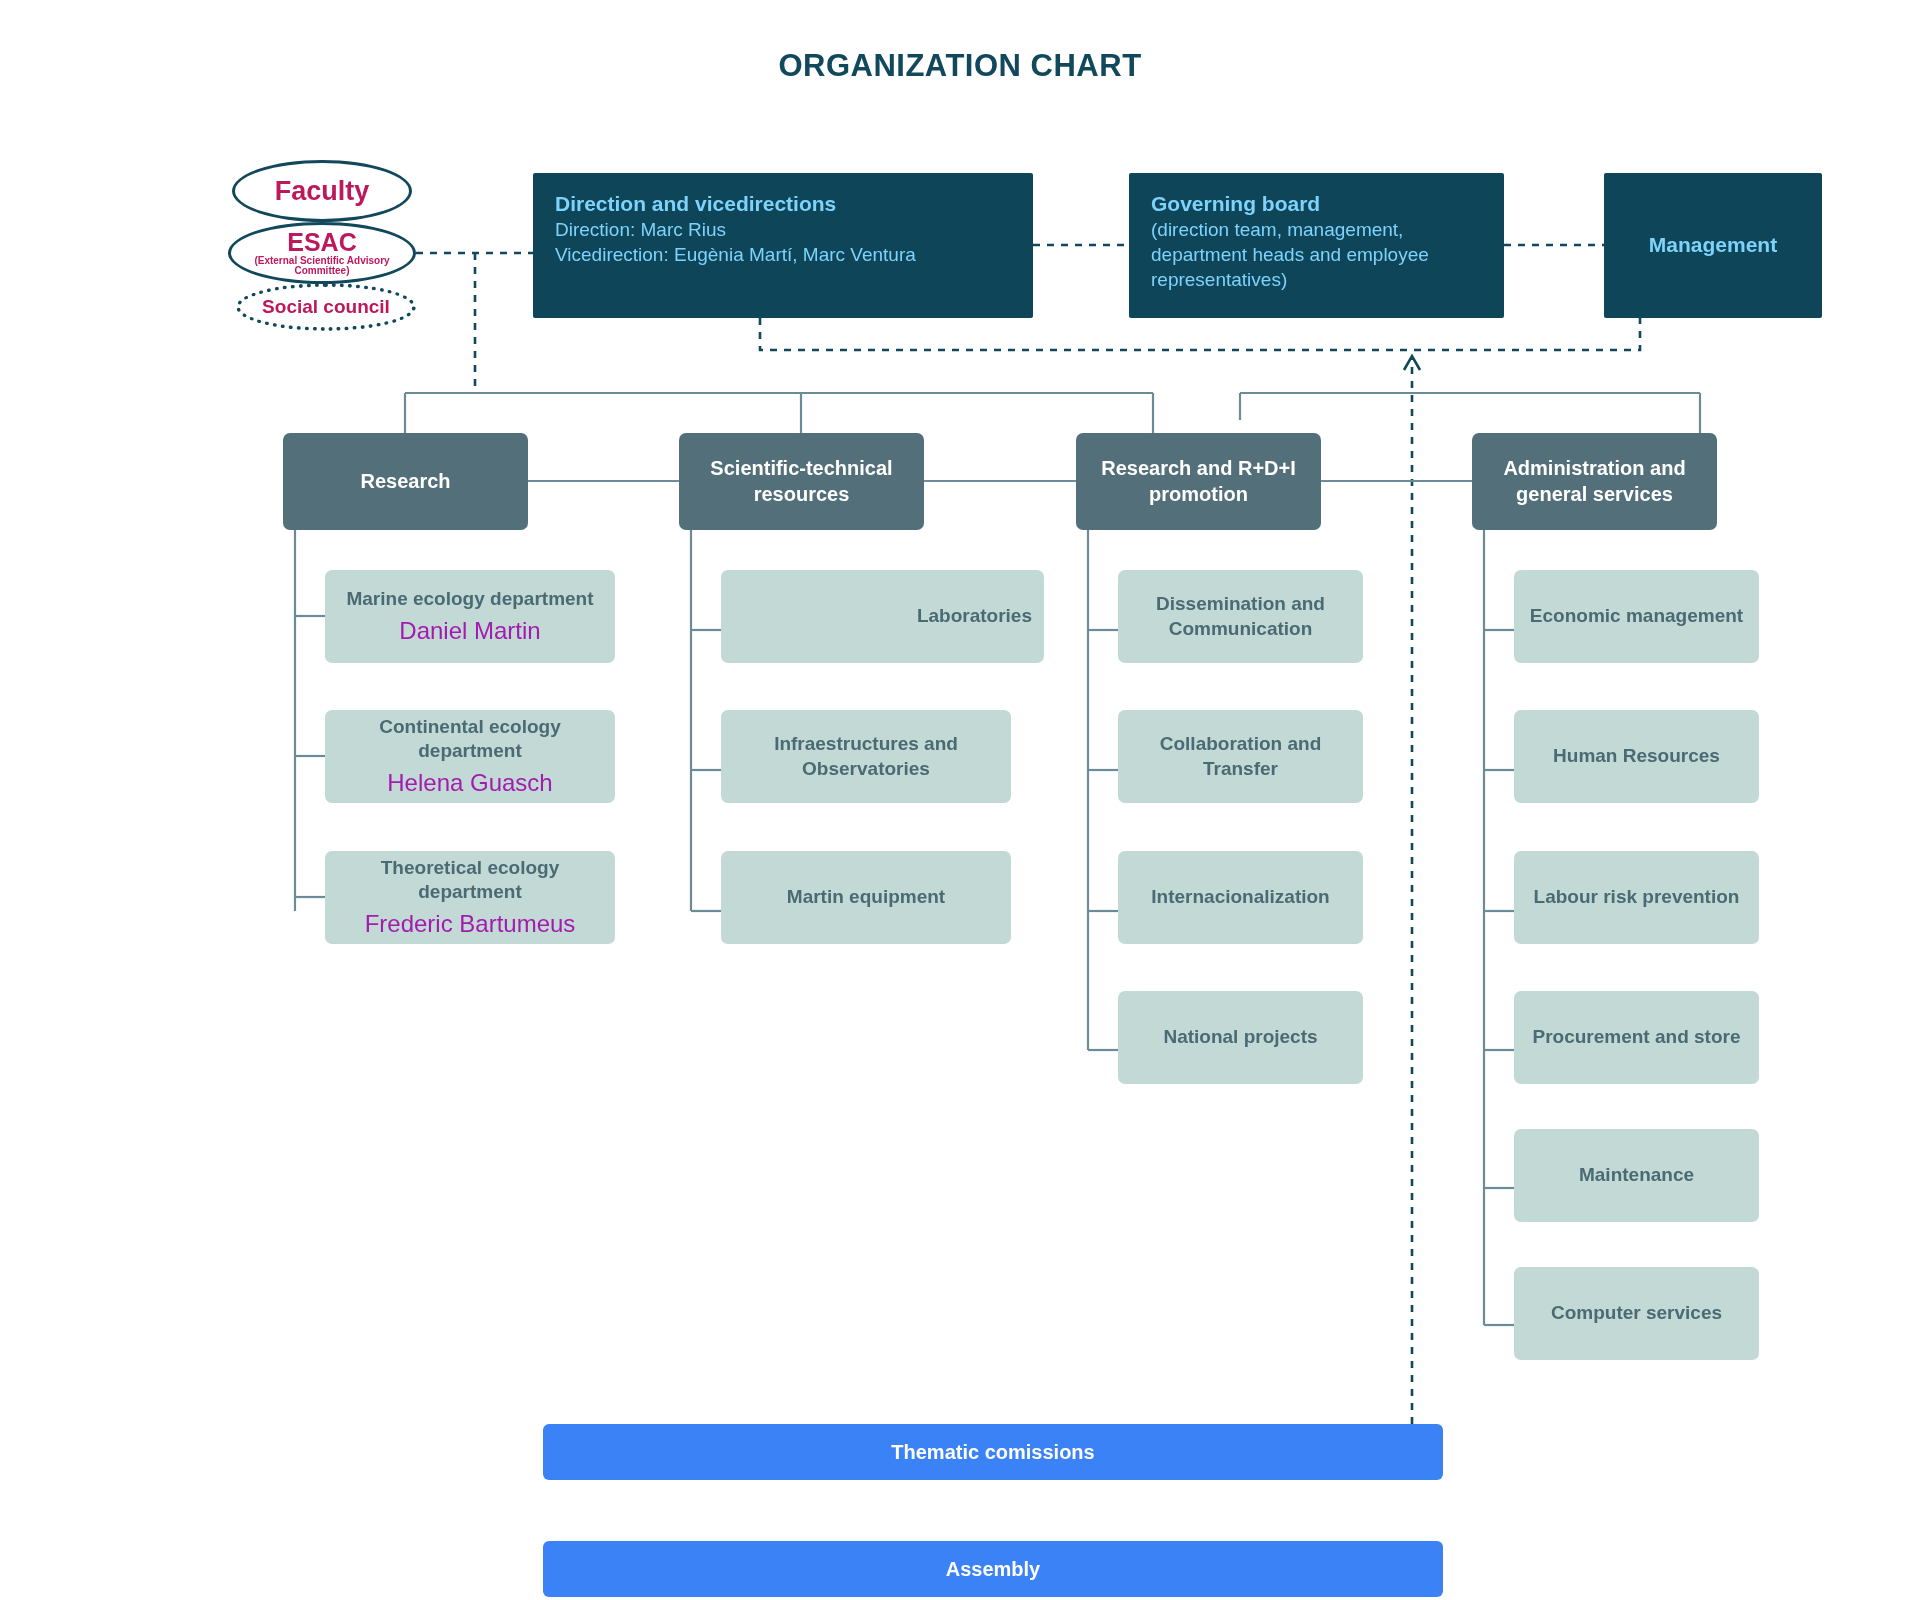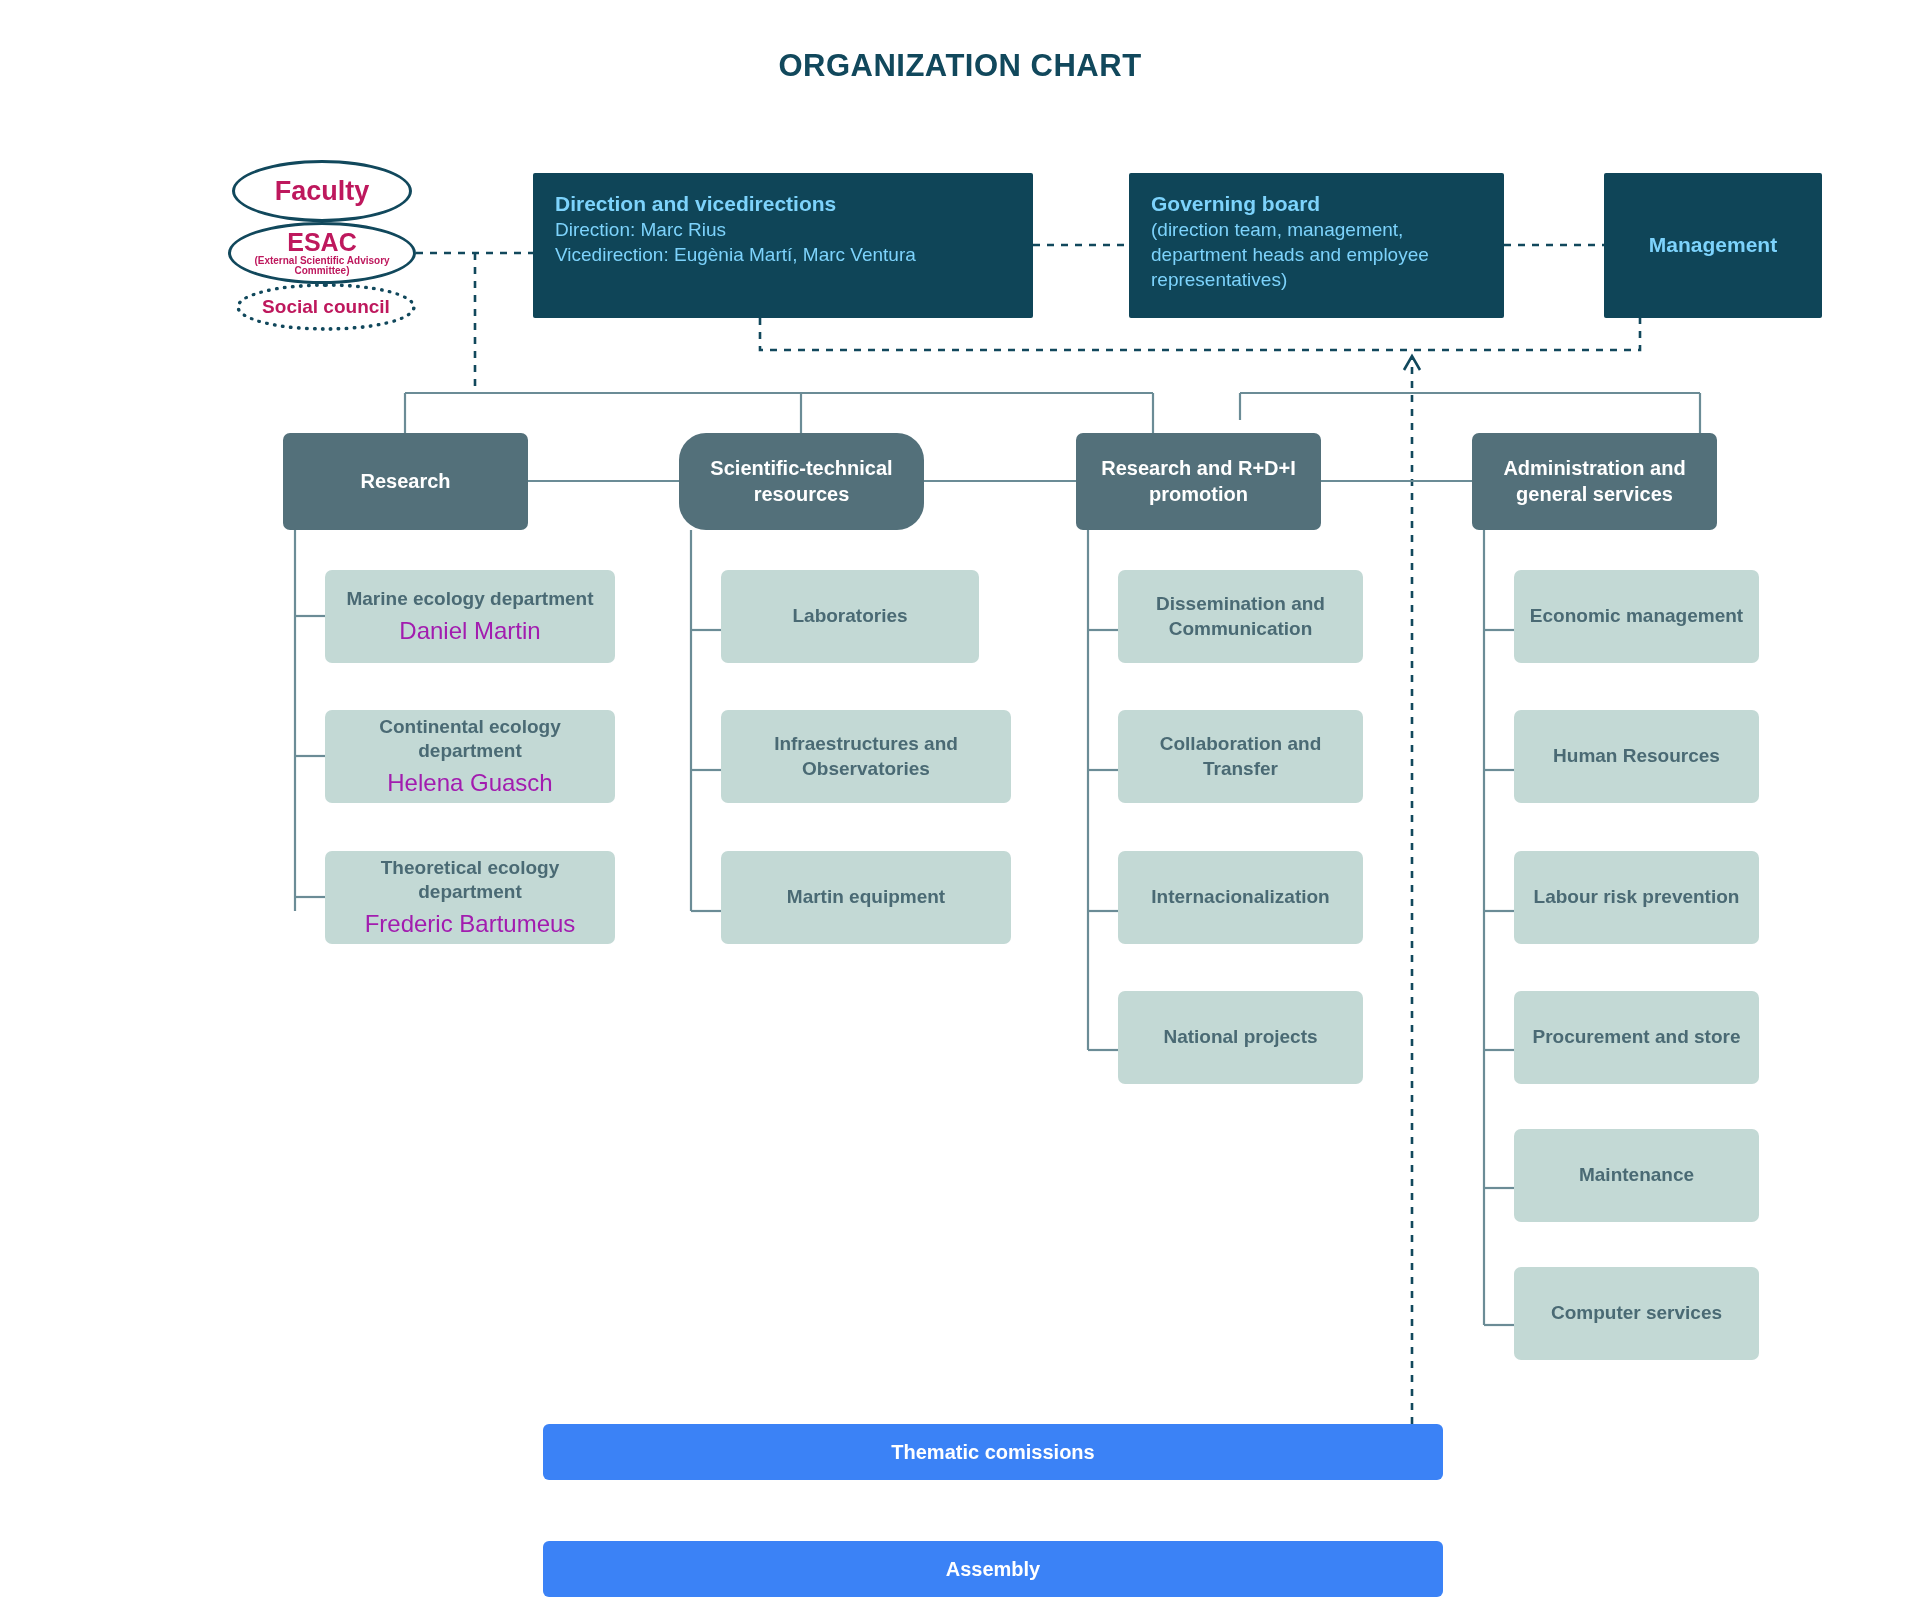--- a/index.html
+++ b/index.html
@@ -68,21 +68,21 @@
     background:#53707A;
     border-radius:7px;
     color:#ffffff;
     display:flex;align-items:center;justify-content:center;
     text-align:center;
     font-size:20px;font-weight:bold;line-height:1.26;
     box-sizing:border-box;padding:6px 10px;
     z-index:3;
   }
   .m-research{left:283px;top:433px;width:245px;height:97px;}
-  .m-scitech{left:679px;top:433px;width:245px;height:97px;border-radius:27px;}
+  .m-scitech{left:679px;top:433px;width:245px;height:97px;}
   .m-promo{left:1076px;top:433px;width:245px;height:97px;}
   .m-admin{left:1472px;top:433px;width:245px;height:97px;}
 
   
   .box-leaf{
     position:absolute;
     background:#C3D9D5;
     border-radius:7px;
     color:#4A6A74;
     display:flex;flex-direction:column;
@@ -217,21 +217,21 @@
   </div>
   <div class="box-leaf" style="left:325px;top:710px;width:290px;height:93px;">
     <span class="t">Continental ecology department</span>
     <span class="p">Helena Guasch</span>
   </div>
   <div class="box-leaf" style="left:325px;top:851px;width:290px;height:93px;">
     <span class="t">Theoretical ecology department</span>
     <span class="p">Frederic Bartumeus</span>
   </div>
 
-  <div class="box-leaf" style="left:721px;top:570px;width:258px;height:93px;">
+  <div class="box-leaf" style="left:721px;top:570px;width:323px;height:93px;align-items:flex-end;">
     <span class="t">Laboratories</span>
   </div>
   <div class="box-leaf" style="left:721px;top:710px;width:290px;height:93px;">
     <span class="t">Infraestructures and Observatories</span>
   </div>
   <div class="box-leaf" style="left:721px;top:851px;width:290px;height:93px;">
     <span class="t">Martin equipment</span>
   </div>
 
   <div class="box-leaf" style="left:1118px;top:570px;width:245px;height:93px;">

